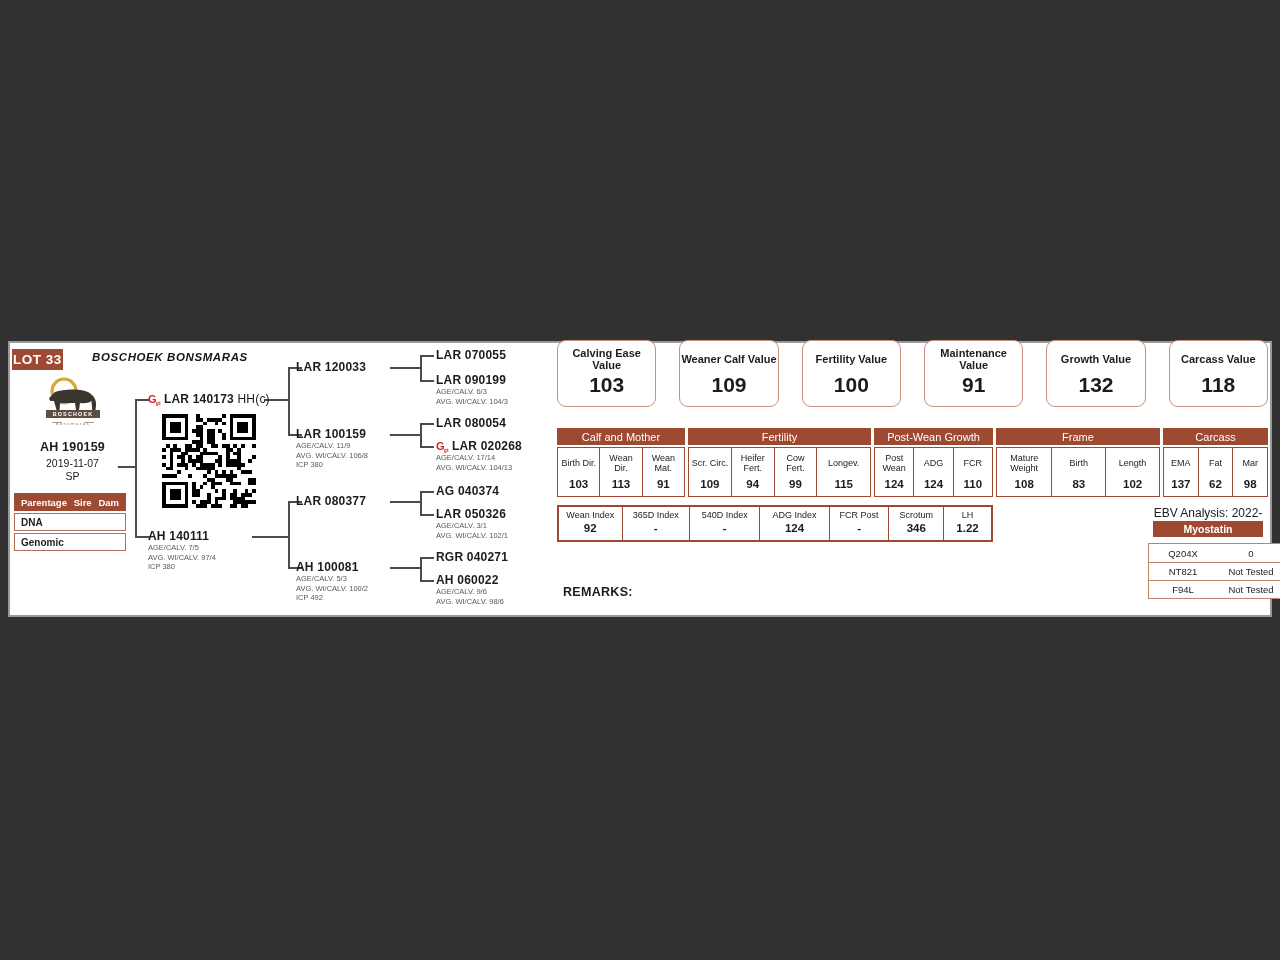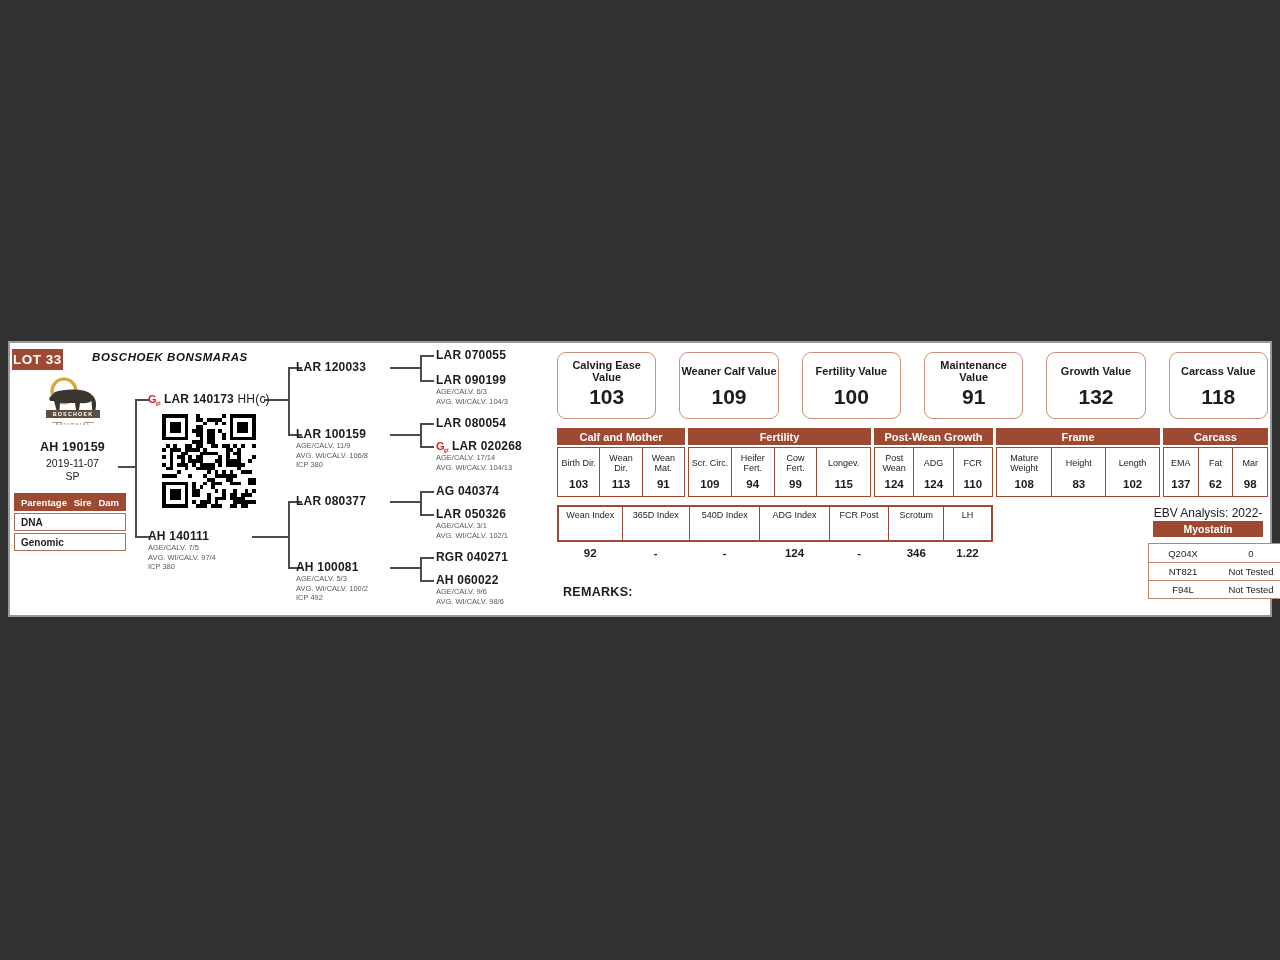--- a/index.html
+++ b/index.html
@@ -34,43 +34,43 @@
   .vline { width:1.5px; }
   .ped-node { position:absolute; text-align:left; }
   .ped-name { font-weight:bold; font-size:12px; letter-spacing:.2px; white-space:nowrap; }
   .ped-suffix { font-weight:normal; }
   .ped-detail { font-size:7.5px; color:#595959; line-height:9.5px; white-space:nowrap; }
   .gicon { color:#d42127; font-weight:bold; font-size:11px; margin-right:3px; position:relative; }
   .gicon small { font-size:5px; vertical-align:-2px; margin-left:-1px; }
   .qr { position:absolute; left:162px; top:414px; width:94px; height:94px; }
 
   
-  .vrow { position:absolute; left:557px; top:352px; width:711px; display:flex; gap:23px; }
+  .vrow { position:absolute; left:557px; top:340px; width:711px; display:flex; gap:23px; }
   .vbox { flex:1; height:67px; border:1.5px solid #c9917c; border-radius:9px; background:#fff;
           display:flex; flex-direction:column; align-items:center; }
   .vbox-label { height:31px; display:flex; align-items:center; text-align:center;
                 font-weight:bold; font-size:11px; line-height:12.5px; padding-top:5px; }
   .vbox-value { font-weight:bold; font-size:21px; margin-top:1px; }
 
   
   .ebv { position:absolute; left:557px; top:428px; width:711px; display:flex; gap:3px; }
   .ebv-group { display:flex; flex-direction:column; }
-  .ebv-ghead { height:17px; background:#9e4a33; color:#fff; font-weight:bold; font-size:11px;
+  .ebv-ghead { height:17px; background:#9e4a33; color:#fff; font-weight:normal; font-size:11px;
                display:flex; align-items:center; justify-content:center; white-space:nowrap; }
   .ebv-gbox { border:1.5px solid #9e4a33; height:50px; margin-top:2px; display:flex; background:#fff; }
   .ebv-col { display:flex; flex-direction:column; min-width:0; }
   .ebv-col + .ebv-col { border-left:1px solid #9e4a33; }
   .ebv-ch { flex:1; display:flex; align-items:center; justify-content:center; text-align:center;
             font-size:9px; line-height:10px; padding:1px 2px; }
   .ebv-cv { height:18px; text-align:center; font-weight:bold; font-size:11.5px; }
 
   
   .idx { position:absolute; left:557px; top:505px; width:436px; height:37px;
          border:2px solid #9e4a33; display:flex; background:#fff; }
-  .idx-cell { display:flex; flex-direction:column; align-items:center; padding-top:3px;gap:25px; }
+  .idx-cell { display:flex; flex-direction:column; align-items:center; padding-top:3px; }
   .idx-cell + .idx-cell { border-left:1.5px solid #9e4a33; }
   .idx-h { font-size:9px; }
   .idx-v { font-weight:bold; font-size:11.5px; margin-top:2px; }
 
   
   .analysis { position:absolute; left:1148px; top:506px; width:120px; text-align:center; font-size:12px; }
   .myo-head { position:absolute; left:1153px; top:521px; width:110px; height:16px; background:#9e4a33;
               color:#fff; font-weight:bold; font-size:10.5px; display:flex; align-items:center; justify-content:center; }
   .myo { position:absolute; left:1148px; top:543px; width:138px; border:1px solid #c08568; background:#fff; }
   .myo-row { height:18px; display:flex; align-items:center; font-size:9.5px; }
@@ -511,21 +511,21 @@
         </div>
       </div>
       <div class="ebv-group" style="width: 164px;">
         <div class="ebv-ghead">Frame</div>
         <div class="ebv-gbox">
           <div class="ebv-col" style="flex: 1.03 1 0px;">
             <div class="ebv-ch">Mature Weight</div>
             <div class="ebv-cv">108</div>
           </div>
           <div class="ebv-col" style="flex: 1 1 0px;">
-            <div class="ebv-ch">Height</div>
+            <div class="ebv-ch">Birth</div>
             <div class="ebv-cv">83</div>
           </div>
           <div class="ebv-col" style="flex: 1 1 0px;">
             <div class="ebv-ch">Length</div>
             <div class="ebv-cv">102</div>
           </div>
         </div>
       </div>
       <div class="ebv-group" style="width: 105px;">
         <div class="ebv-ghead">Carcass</div>

